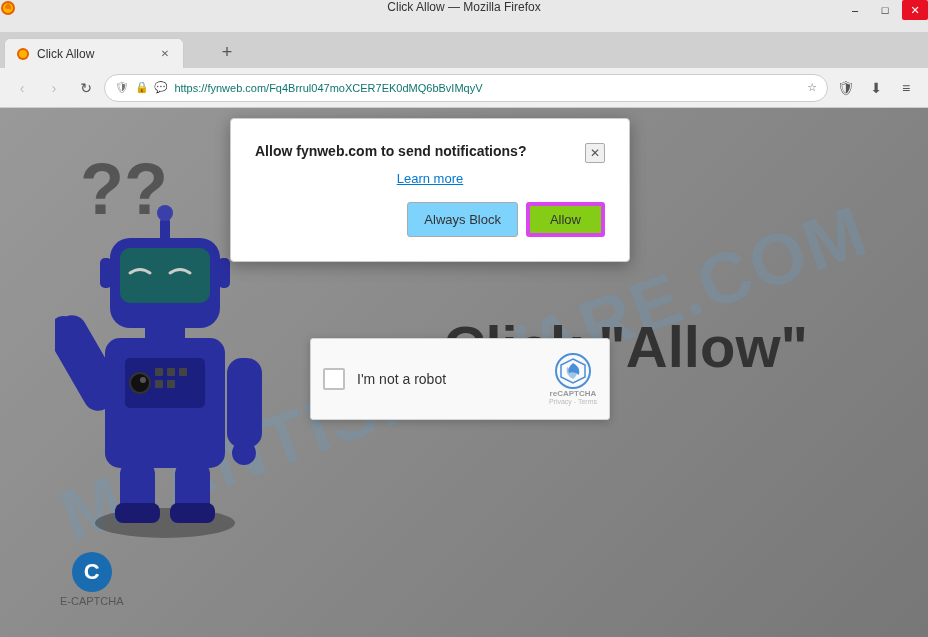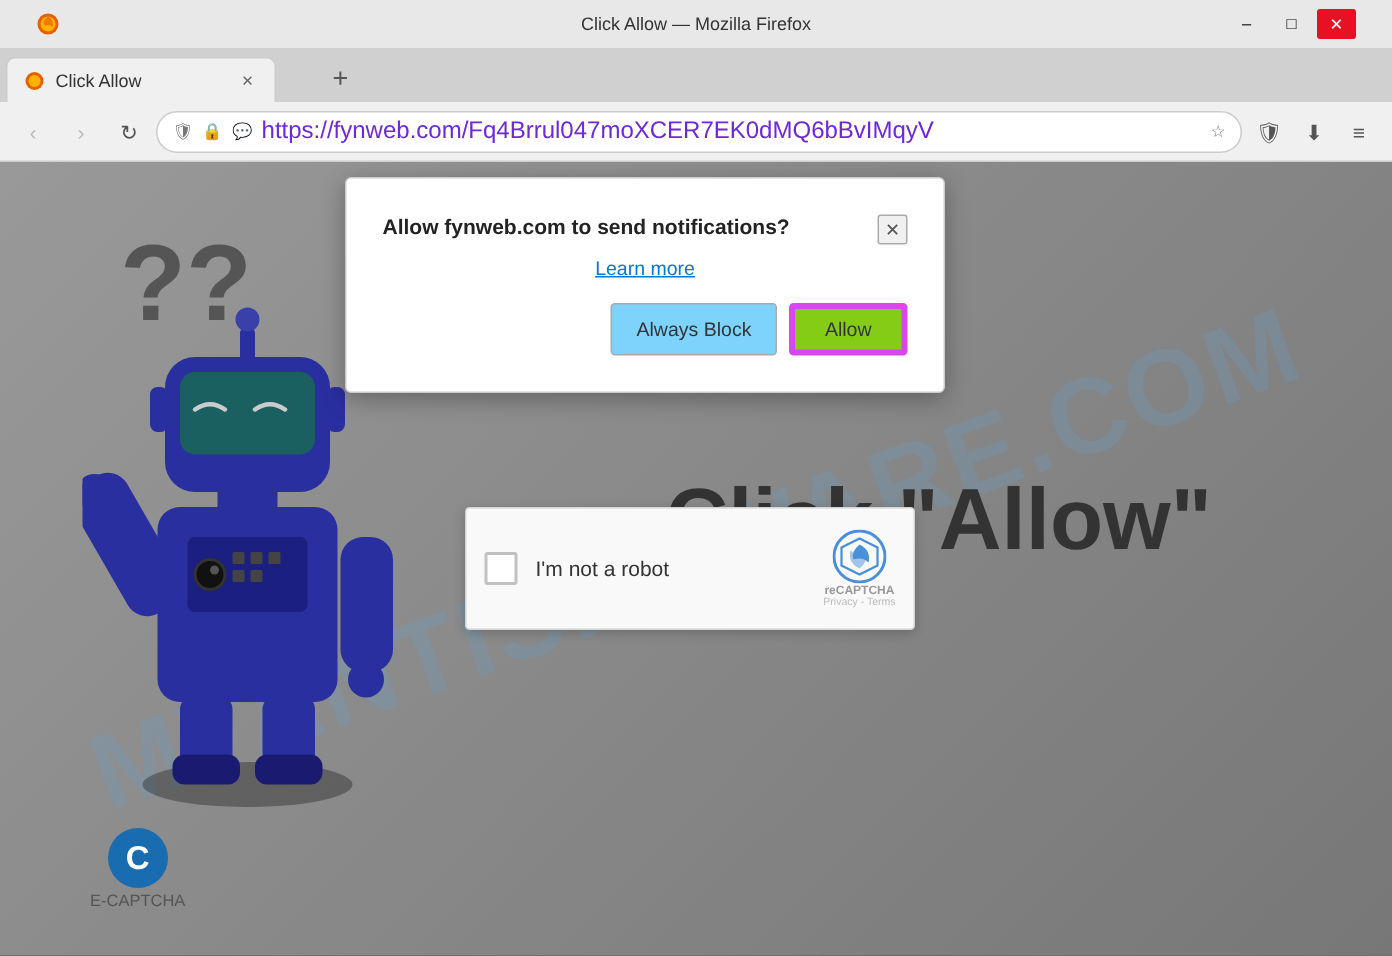--- a/index.html
+++ b/index.html
@@ -3,22 +3,22 @@
   <meta charset="utf-8">
   <style>
     * { margin: 0; padding: 0; box-sizing: border-box; }
     body { width: 928px; height: 637px; overflow: hidden; font-family: Arial, sans-serif; background: #3a3a3a; }
 
     
     .titlebar {
       height: 32px;
       background: #e8e8e8;
       display: flex;
-      align-items: center;
-      padding: 0 24px;
+      align-items: flex-start;
+      padding: 0 0;
       position: relative;
     }
     .titlebar-icon {
       width: 16px; height: 16px;
       margin-right: 8px;
     }
     .titlebar-title {
       position: absolute;
       left: 50%;
       transform: translateX(-50%);
@@ -118,21 +118,21 @@
       background: white;
       border: 1px solid #ccc;
       border-radius: 16px;
       display: flex;
       align-items: center;
       padding: 0 10px;
       font-size: 12px;
       color: #333;
       gap: 6px;
     }
-    .url-text { flex: 1; font-size: 16px; color: #6d28d9; white-space: nowrap; overflow: hidden; }
+    .url-text { flex: 1; font-size: 11px; color: #0f766e; white-space: nowrap; overflow: hidden; }
     .url-icon { color: #777; font-size: 11px; }
 
     .nav-actions {
       display: flex;
       gap: 2px;
     }
 
     
     .browser-content {
       width: 928px;

